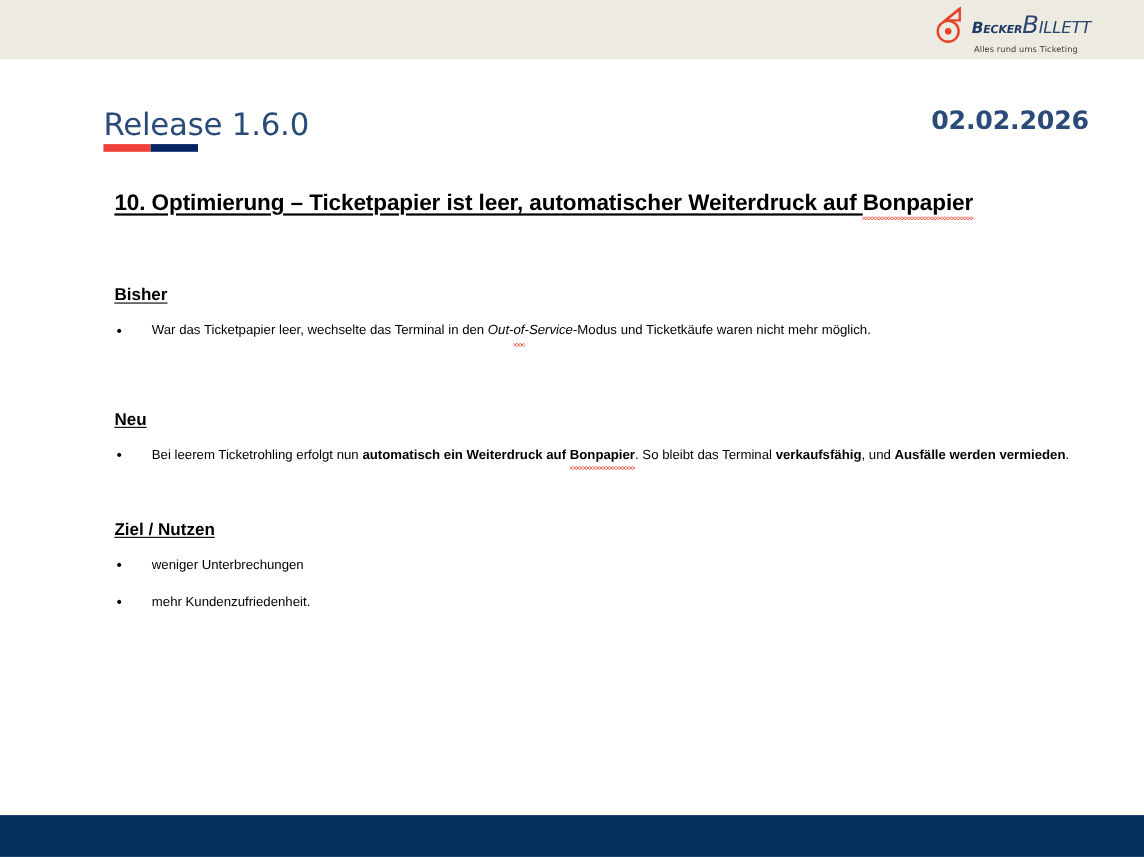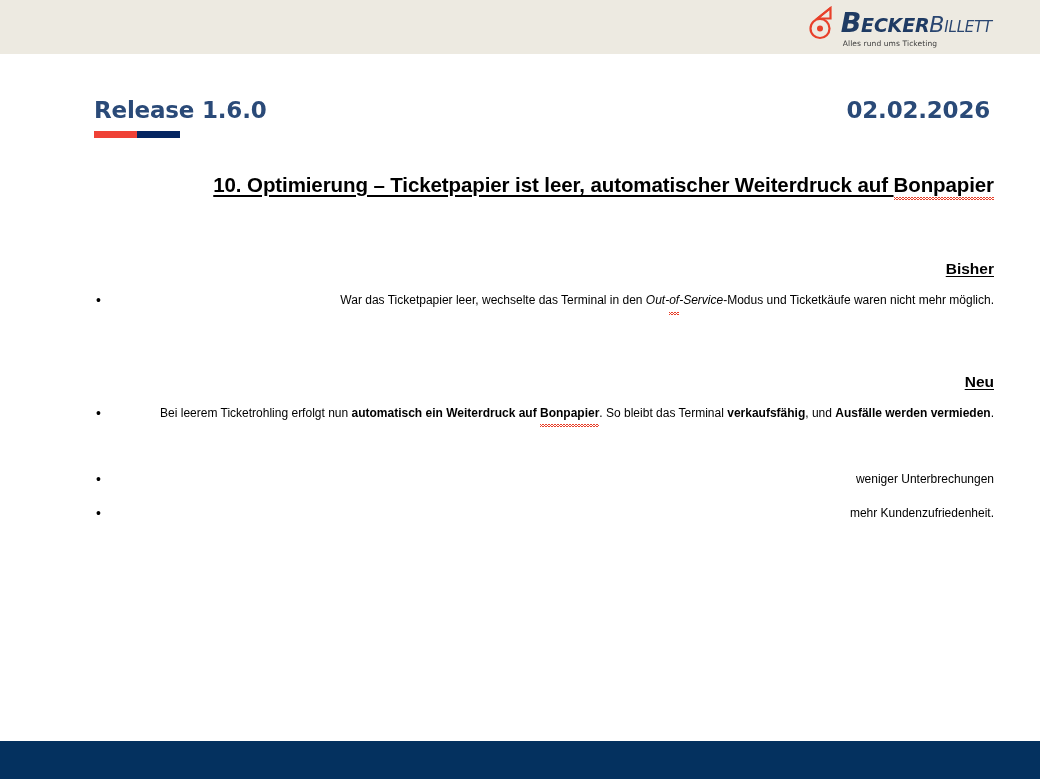--- a/index.html
+++ b/index.html
@@ -49,21 +49,21 @@
     font-size: 20px;
     line-height: 20px;
     letter-spacing: -0.2px;
     white-space: nowrap;
     color: #1F3B63;
   }
   .logo-word .w1 {
     font-weight: bold;
     font-style: italic;
     font-variant: small-caps;
-    font-size: 27px;
+    font-size: 14px;
   }
   .logo-word .w2 {
     font-weight: normal;
     font-style: italic;
     font-variant: small-caps;
     font-size: 22px;
     color: #2A4670;
   }
   .logo-tagline {
     font-family: "DejaVu Sans", sans-serif;
@@ -74,22 +74,22 @@
     margin-left: 2px;
     white-space: nowrap;
   }
 
   
   .release-title {
     position: absolute;
     left: 94px;
     top: 97px;
     font-family: "DejaVu Sans", sans-serif;
-    font-size: 23px;
-    font-weight: bold;
+    font-size: 28px;
+    font-weight: normal;
     color: #2A4A78;
     letter-spacing: -0.2px;
   }
   .release-date {
     position: absolute;
     right: 50px;
     top: 97px;
     font-family: "DejaVu Sans", sans-serif;
     font-size: 23px;
     font-weight: bold;
@@ -103,26 +103,25 @@
     width: 86px;
     height: 7px;
     display: flex;
   }
   .accent-bar .seg-a { flex: 1; background: #EF4136; }
   .accent-bar .seg-b { flex: 1; background: #042561; }
 
   
   .content {
     position: absolute;
-    left: 94px;
+    left: 104px;
     top: 172px;
     width: 900px;
     color: #000000;
     font-family: "Liberation Sans", sans-serif;
-    text-align: right;
   }
 
   .section-heading-main {
     font-size: 20.5px;
     font-weight: bold;
     text-decoration: underline;
     text-underline-offset: 3px;
     letter-spacing: -0.1px;
     line-height: 26px;
     white-space: nowrap;
@@ -248,20 +247,21 @@
   <div class="sub-heading">Neu</div>
   <div class="gap-after-neu-h"></div>
   <ul class="bullet-list">
     <li class="bullet-item">
       <span>Bei leerem Ticketrohling erfolgt nun </span><span class="b">automatisch ein Weiterdruck auf </span><span class="b sq">Bonpapier</span><span>. So bleibt das Terminal </span><span class="b">verkaufsfähig</span><span>, und </span><span class="b">Ausfälle werden vermieden</span><span>.</span>
     </li>
   </ul>
 
   <div class="gap-after-neu-list"></div>
 
+  <div class="sub-heading">Ziel / Nutzen</div>
   <div class="gap-after-ziel-h"></div>
   <ul class="bullet-list">
     <li class="bullet-item ziel-item">
       <span>weniger Unterbrechungen</span>
     </li>
     <li class="bullet-item ziel-item">
       <span>mehr Kundenzufriedenheit.</span>
     </li>
   </ul>
 

